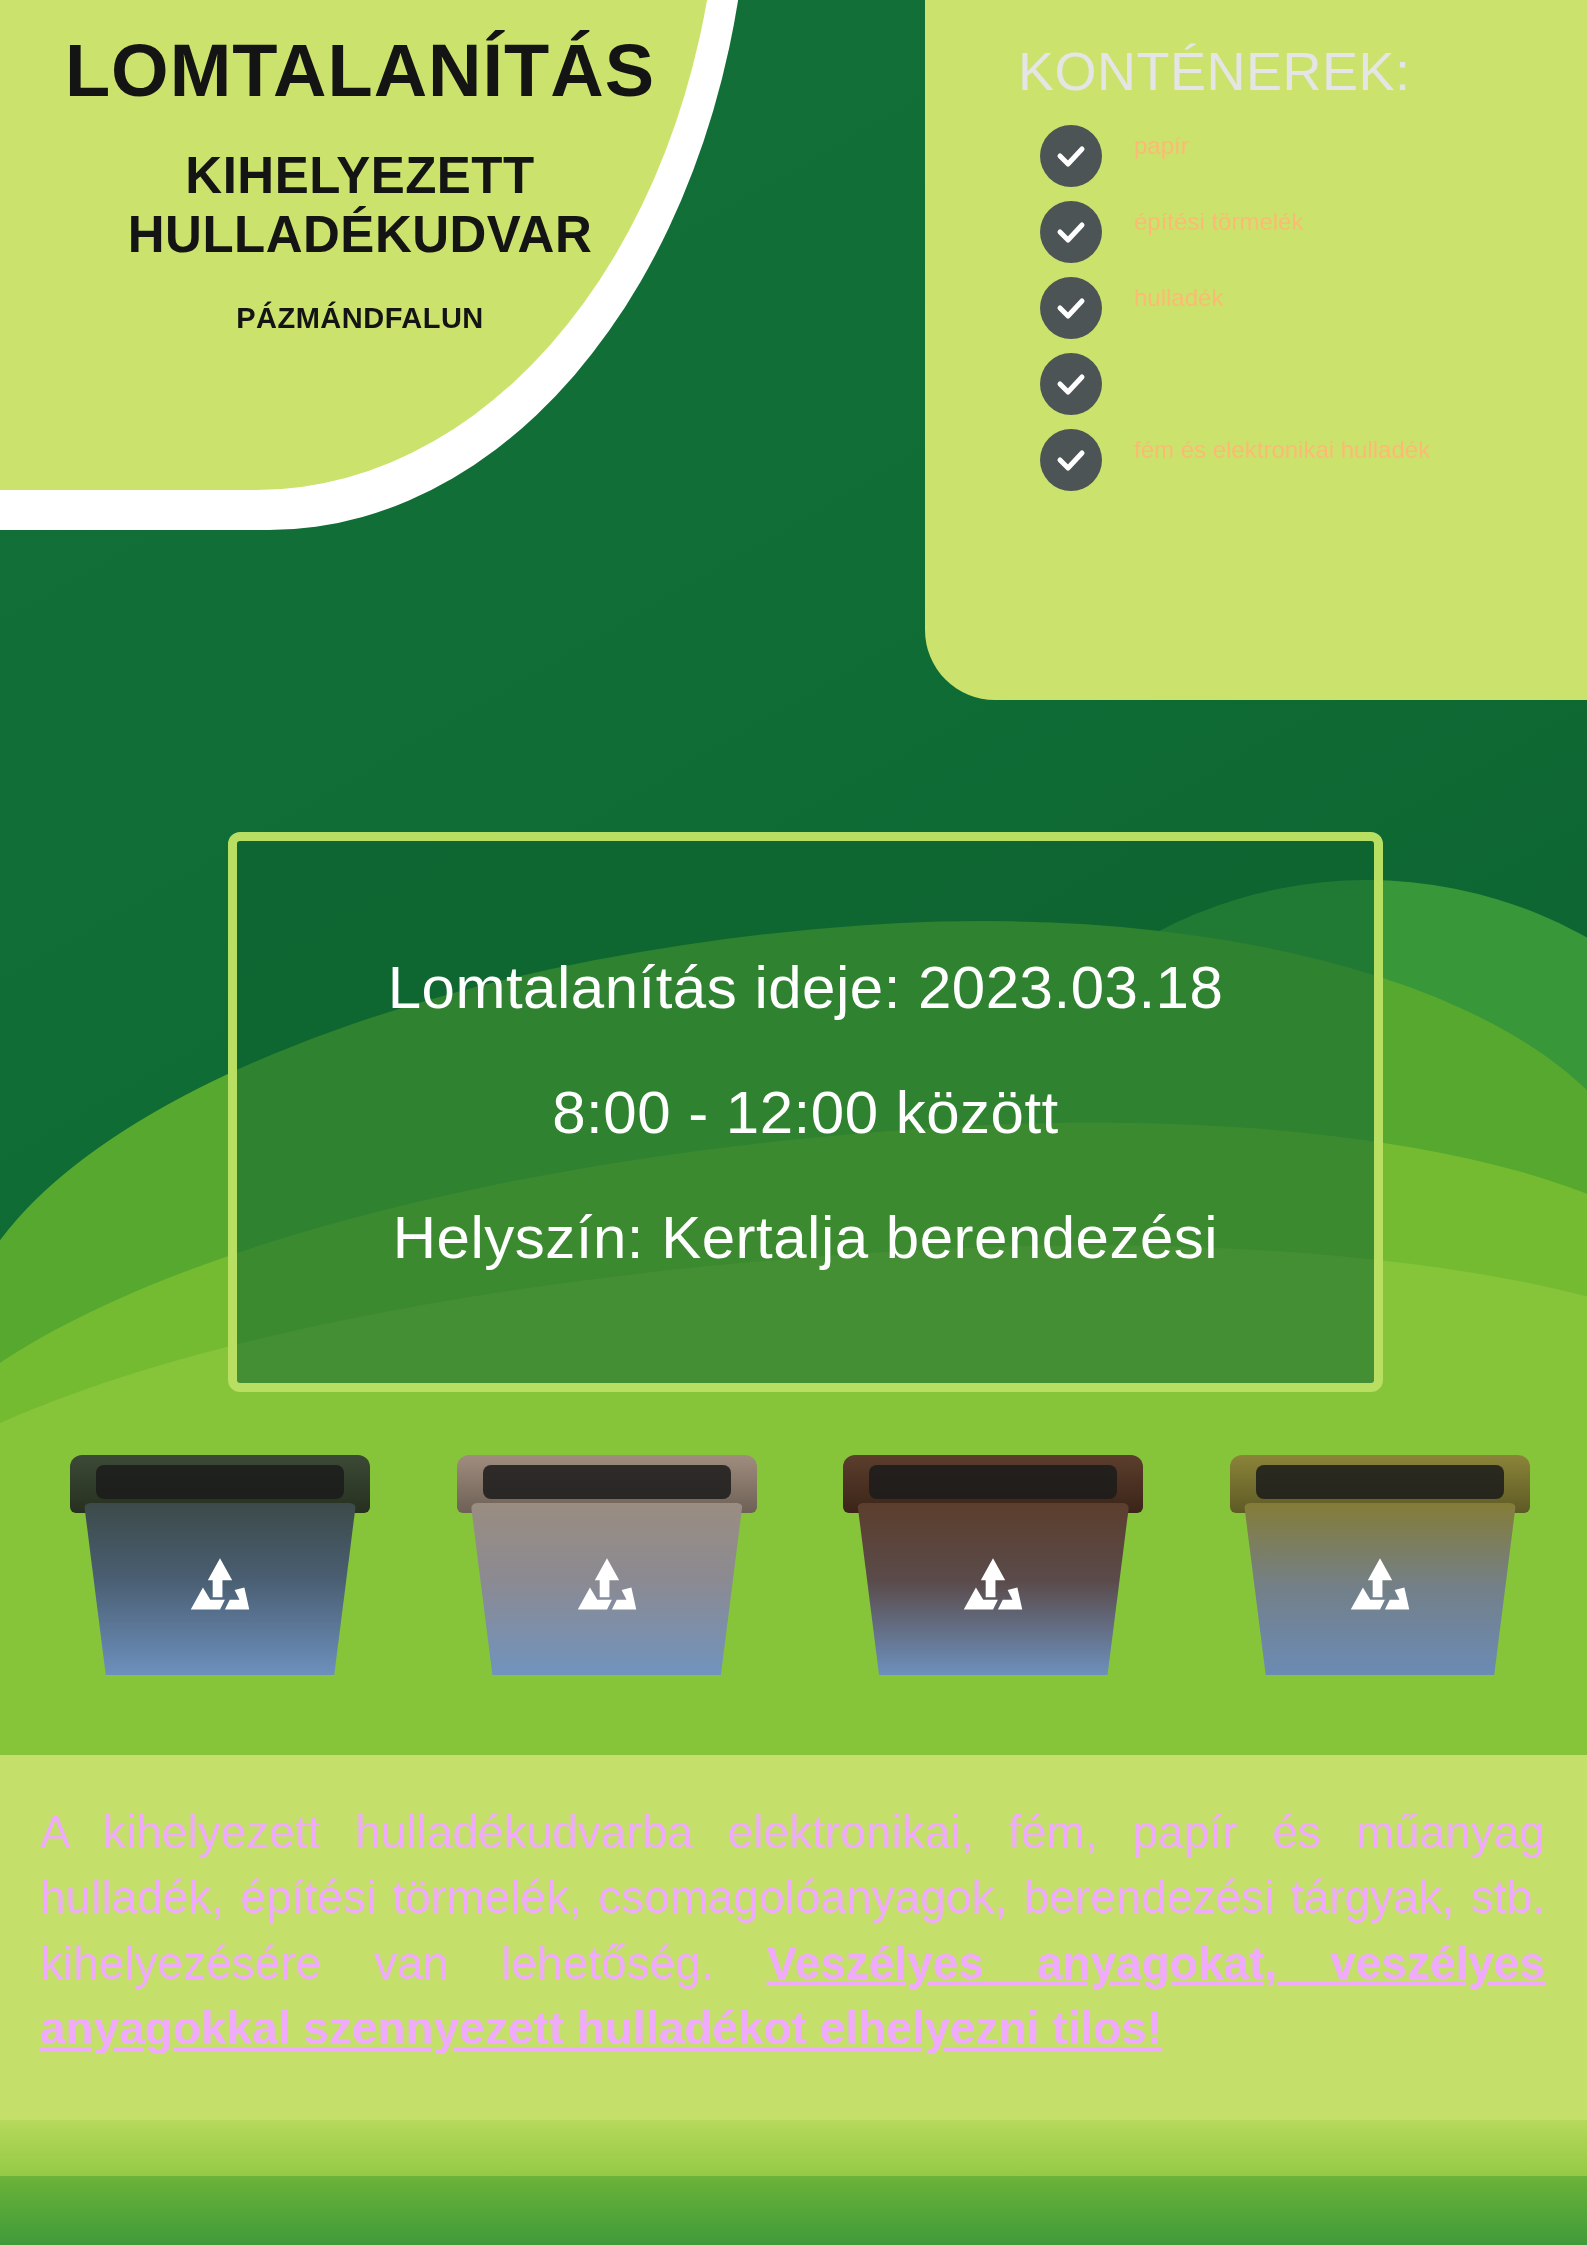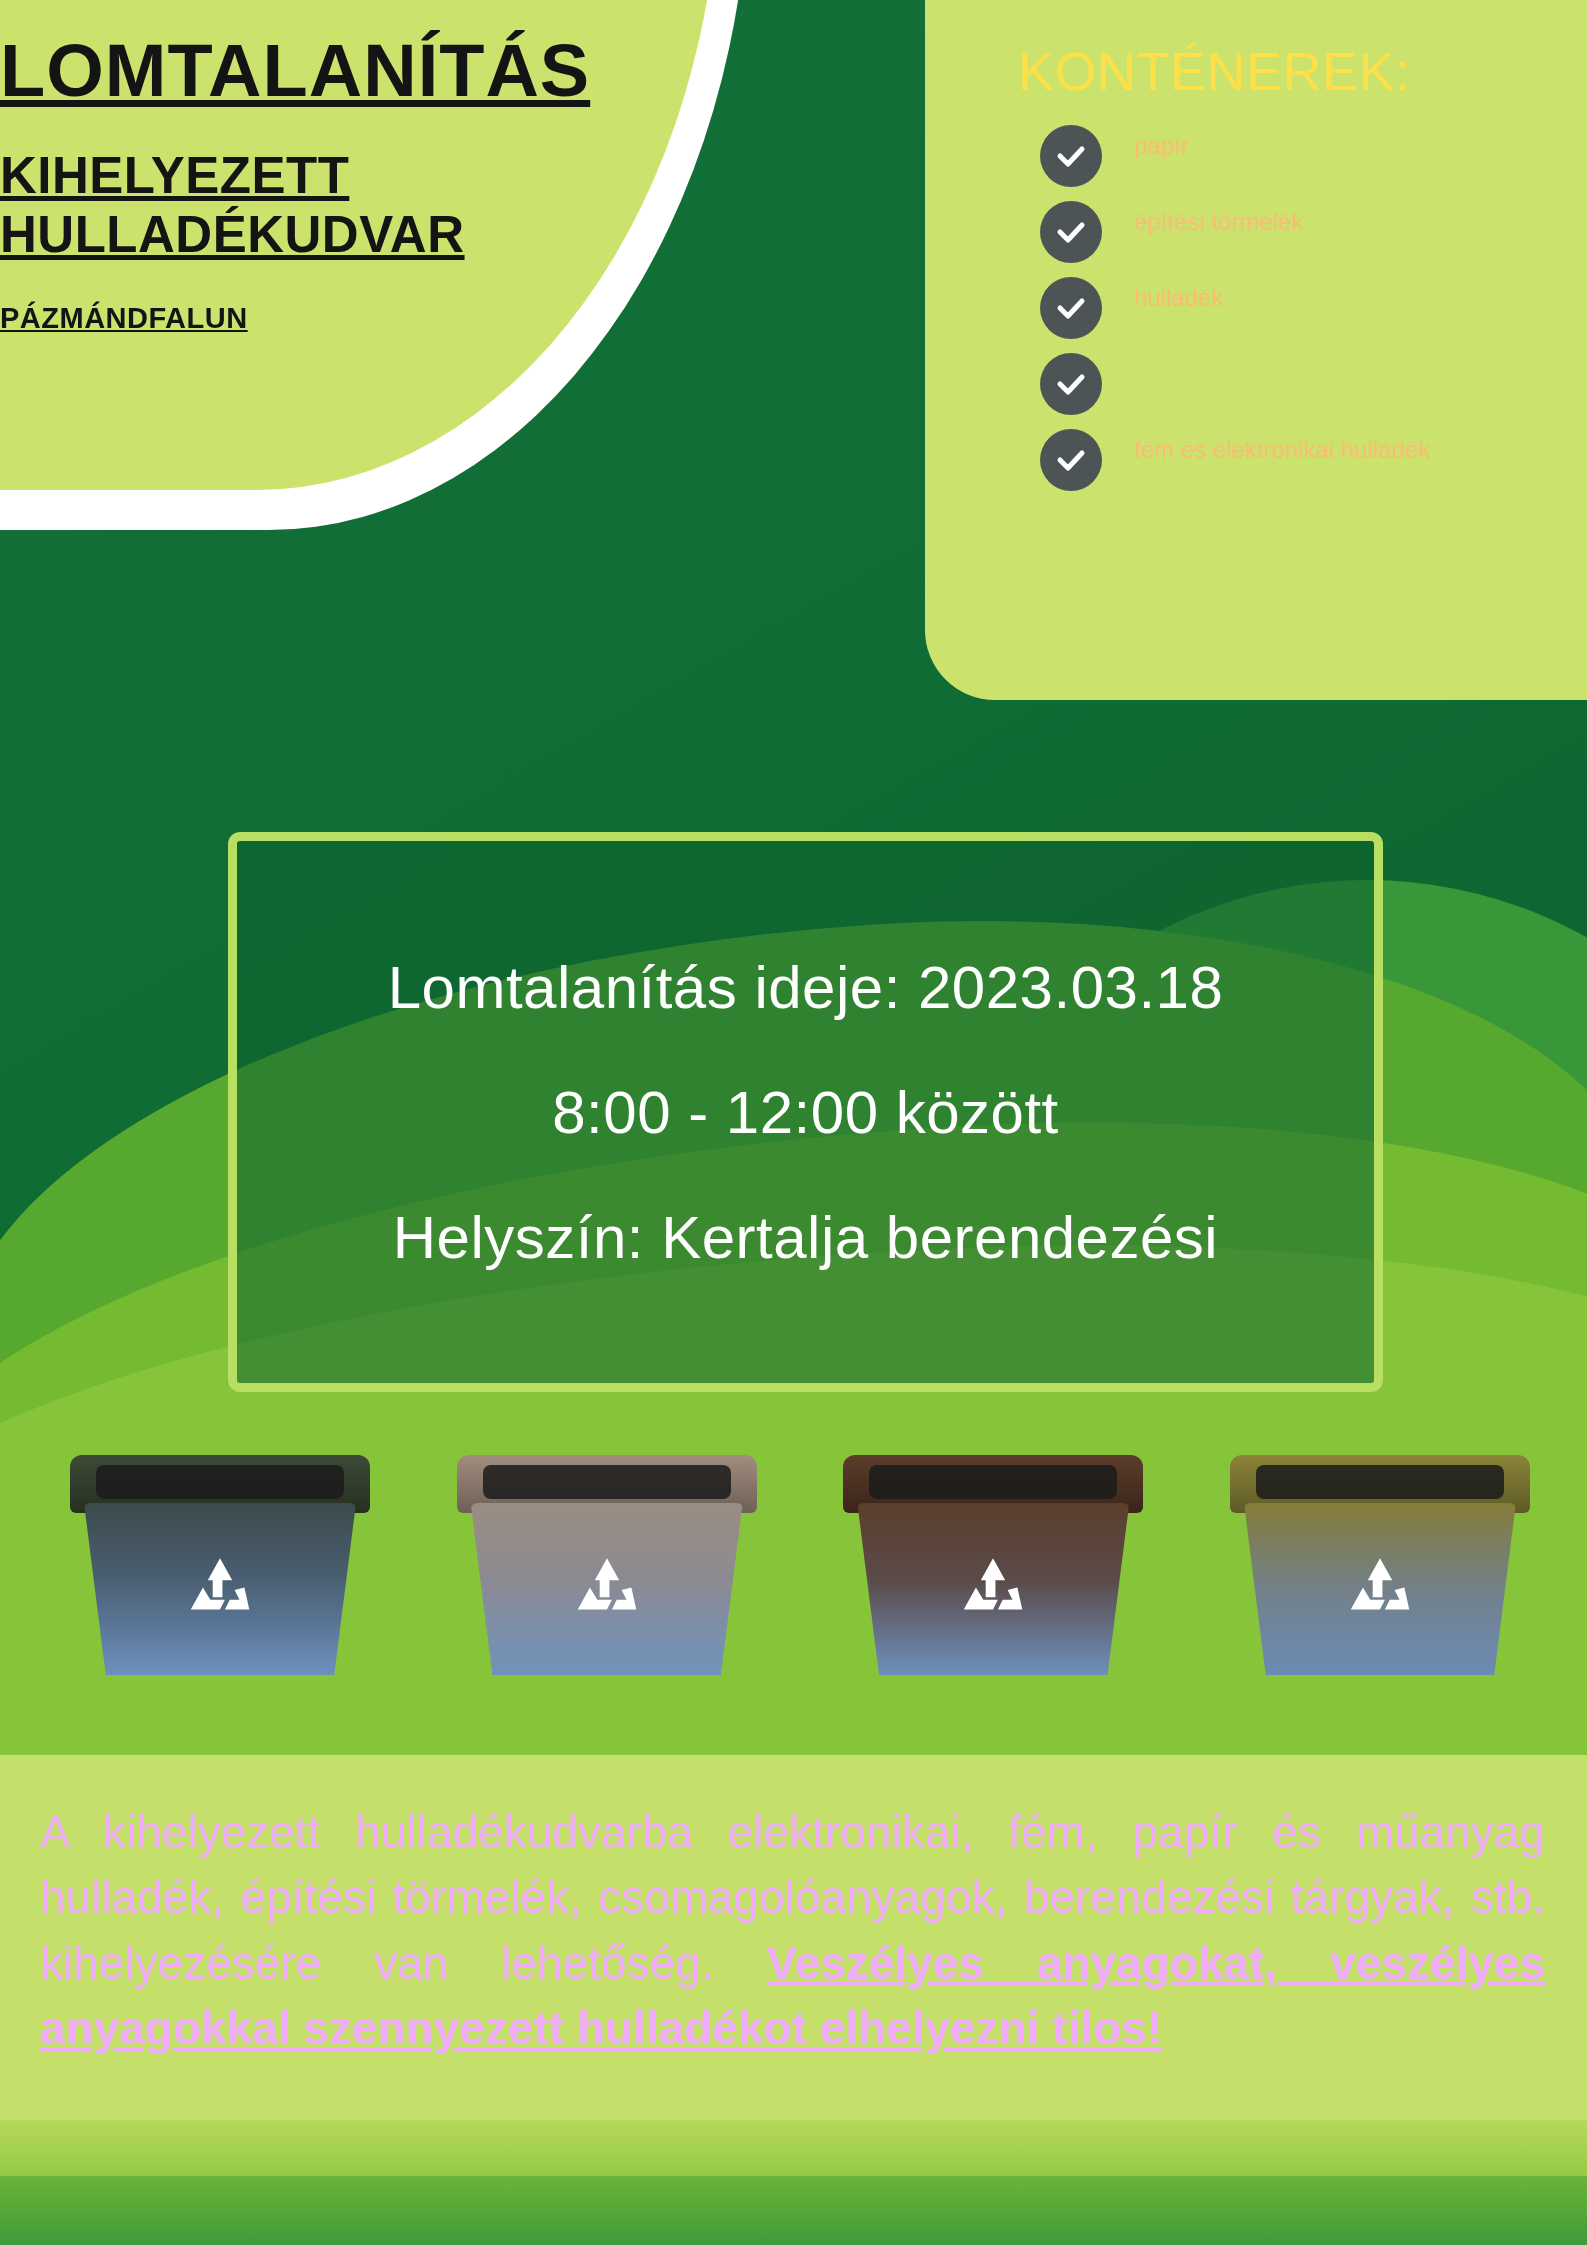--- a/index.html
+++ b/index.html
@@ -108,23 +108,22 @@
     width: 800px;
     height: 640px;
     background: #cbe36d;
     border-radius: 0 0 58% 0 / 0 0 100% 0;
   }
   .title-wrap {
     position: absolute;
     left: 0;
     top: 10px;
     width: 720px;
-    text-align: left;
+    text-align: center;
     color: #141414;
-    text-decoration: underline;
   }
   .title-main {
     font-size: 74px;
     font-weight: bold;
     letter-spacing: 1px;
     margin: 22px 0 0 0;
     line-height: 1.05;
   }
   .title-sub1 {
     font-size: 51px;
@@ -147,21 +146,21 @@
     width: 690px;
     height: 760px;
     background: #cbe36d;
     border-radius: 0 0 0 70px;
   }
   .containers-title {
     position: absolute;
     left: 1018px;
     top: 40px;
     font-size: 54px;
-    color: #fde047;
+    color: #e5e5e5;
     letter-spacing: 0.5px;
   }
   .check-list {
     position: absolute;
     left: 1040px;
     top: 125px;
     width: 560px;
   }
   .check-item {
     display: flex;

